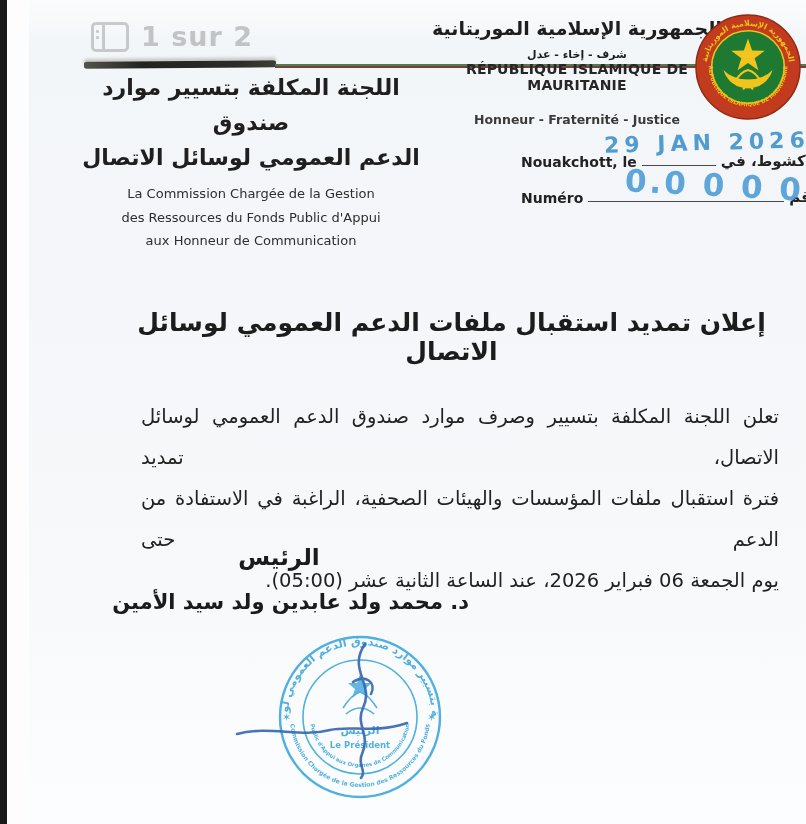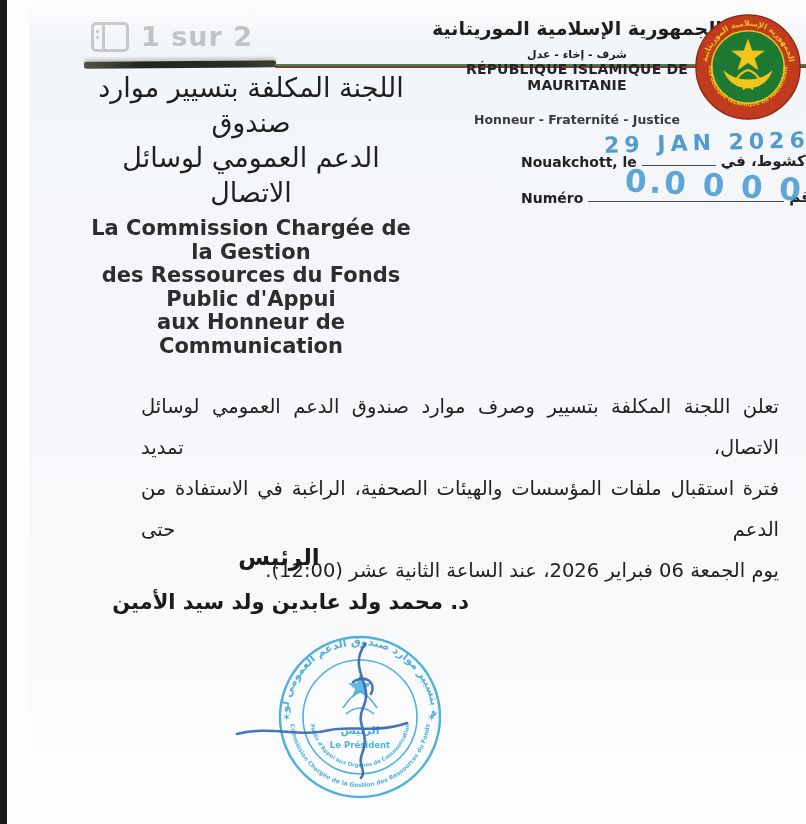--- a/index.html
+++ b/index.html
@@ -30,22 +30,22 @@
   
   .rule-left { position: absolute; left: 55px; top: 61px; width: 192px; height: 7px;
                background: linear-gradient(90deg, #53554c, #22251f 30%, #2a2d26 80%, #3c4034);
                border-radius: 3px / 2px; transform: rotate(-0.4deg);
                box-shadow: 0 -3px 3px rgba(120,120,120,0.35); }
   .rule-right { position: absolute; left: 246px; top: 64px; right: 0; height: 4px;
                background: linear-gradient(180deg, #547a52 0 48%, #74423a 52% 100%); }
 
   
   .commission { position: absolute; left: 52px; top: 70px; width: 340px; text-align: center; color: #1f1f1f; }
-  .commission .ar { font-size: 27px; font-weight: 400; line-height: 35px; direction: rtl; }
-  .commission .fr { font-size: 21px; font-weight: 700; line-height: 23.5px; color: #2d2d2d; }
+  .commission .ar { font-size: 22px; font-weight: 700; line-height: 35px; direction: rtl; }
+  .commission .fr { font-size: 13px; font-weight: 400; line-height: 23.5px; color: #2d2d2d; }
   .commission .fr-wrap { margin-top: 7px; }
 
   
   .republic { position: absolute; left: 398px; top: 15px; width: 300px; text-align: center; color: #1e1e1e; }
   .republic .ar-name { font-size: 19px; font-weight: bold; direction: rtl; line-height: 26px; }
   .republic .ar-motto { font-size: 11px; font-weight: 600; direction: rtl; margin-top: 7px; }
   .republic .fr-name { font-size: 14px; font-weight: bold; letter-spacing: 0.2px; color: #262626; }
   .republic .fr-motto { font-size: 12.5px; font-weight: 600; margin-top: 19px; color: #3a3a3a; }
 
   
@@ -60,21 +60,21 @@
   .row-number { left: 492px; top: 188px; width: 310px; }
 
   .stamp-date { position: absolute; left: 575px; top: 130px; color: #4494cd; font-size: 22px; font-weight: bold;
                 letter-spacing: 5px; transform: rotate(-1.5deg); white-space: nowrap; opacity: 0.92; }
   .stamp-number { position: absolute; left: 596px; top: 168px; color: #4a9cd6; font-size: 31px; font-weight: bold;
                 letter-spacing: 3px; transform: rotate(3deg); white-space: nowrap; opacity: 0.88; }
 
   
   .doc-title { position: absolute; left: 90px; top: 308px; width: 665px; text-align: center;
                font-size: 25px; font-weight: bold; color: #1c1c1c; direction: rtl; }
-  .doc-body { position: absolute; left: 112px; top: 386px; width: 638px; direction: rtl; color: #222; }
+  .doc-body { position: absolute; left: 112px; top: 396px; width: 638px; direction: rtl; color: #222; }
   .doc-body .line { font-size: 19.5px; font-weight: 500; line-height: 41px;
                text-align: justify; text-align-last: justify; }
   .doc-body .line.last { text-align: right; text-align-last: right; }
 
   .signer-title { position: absolute; left: 140px; top: 544px; width: 220px; text-align: center;
                font-size: 23px; font-weight: bold; color: #1b1b1b; direction: rtl; }
   .signer-name { position: absolute; left: 60px; top: 590px; width: 380px; text-align: right;
                font-size: 21px; font-weight: bold; color: #1b1b1b; direction: rtl; }
 
   
@@ -148,25 +148,26 @@
     </div>
     <div class="stamp-date">29 JAN 2026</div>
 
     <div class="ref-row row-number">
       <span class="lbl-fr">Numéro</span>
       <span class="fill-line"></span>
       <span class="lbl-ar" lang="ar">الرقم</span>
     </div>
     <div class="stamp-number">0.0 0 0 0 2</div>
 
+    <div class="doc-title" lang="ar">إعلان تمديد استقبال ملفات الدعم العمومي لوسائل الاتصال</div>
 
     <div class="doc-body" lang="ar">
       <div class="line">تعلن اللجنة المكلفة بتسيير وصرف موارد صندوق الدعم العمومي لوسائل الاتصال، تمديد</div>
       <div class="line">فترة استقبال ملفات المؤسسات والهيئات الصحفية، الراغبة في الاستفادة من الدعم حتى</div>
-      <div class="line last">يوم الجمعة 06 فبراير 2026، عند الساعة الثانية عشر (12:00).</div>
+      <div class="line last">يوم الجمعة 06 فبراير 2026، عند الساعة الثانية عشر (05:00).</div>
     </div>
 
     <div class="signer-title" lang="ar">الرئيس</div>
     <div class="signer-name" lang="ar">د. محمد ولد عابدين ولد سيد الأمين</div>
 
     <svg class="round-stamp" viewBox="0 0 270 200">
       <defs>
         <path id="st-outer-top" d="M 63 95 A 72 72 0 1 1 207 95"></path>
         <path id="st-outer-bot" d="M 65 95 A 70 70 0 0 0 205 95"></path>
         <path id="st-inner-bot" d="M 85 95 A 50 50 0 0 0 185 95"></path>

